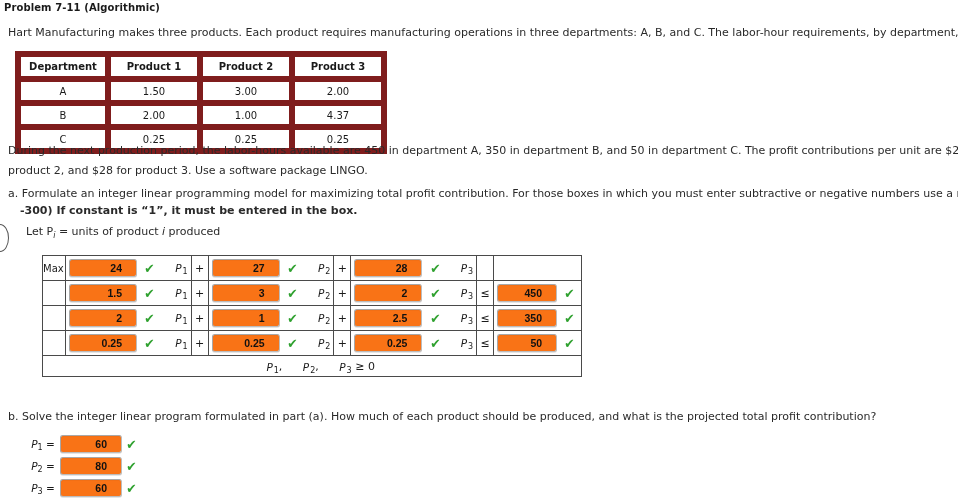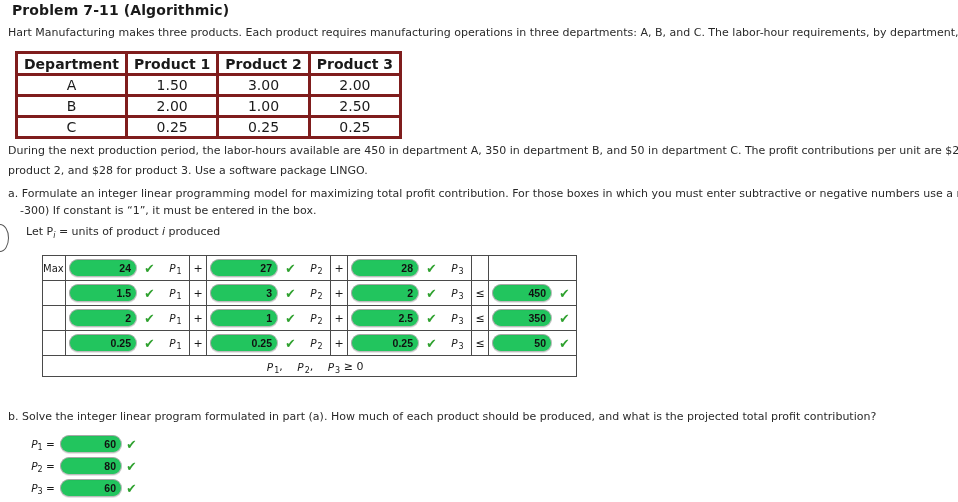--- a/index.html
+++ b/index.html
@@ -14,23 +14,23 @@
     overflow: hidden;
     font-family: "DejaVu Sans", "Liberation Sans", sans-serif;
     font-size: 11px;
     color: #1a1a1a;
     -webkit-font-smoothing: antialiased;
   }
 
   
   .page-title {
     position: absolute;
-    left: 12px;
+    left: 4px;
     top: 2px;
-    font-size: 14px;
+    font-size: 10px;
     font-weight: bold;
     color: #1a1a1a;
     letter-spacing: 0.1px;
   }
   .intro-text {
     position: absolute;
     left: 8px;
     top: 26px;
     width: 980px;
     font-size: 11px;
@@ -60,22 +60,22 @@
   .dept-table {
     position: absolute;
     left: 15px;
     top: 51px;
     border-collapse: collapse;
     border: 1.5px solid #2b2b2b;
     background: #fff;
   }
   .dept-table th,
   .dept-table td {
-    border: 3px solid #7f1d1d;
-    font-size: 14px;
+    border: 6px solid #7f1d1d;
+    font-size: 10px;
     text-align: center;
     height: 18px;
     padding: 0 6px;
     color: #1a1a1a;
     white-space: nowrap;
   }
   .dept-table th {
     font-weight: bold;
     height: 19px;
   }
@@ -130,25 +130,25 @@
 
   
   .ibox {
     display: inline-block;
     box-sizing: border-box;
     height: 18px;
     line-height: 16px;
     border: 1px solid #bcbcbc;
     border-top-color: #a8a8a8;
     border-left-color: #a8a8a8;
-    border-radius: 9px;
-    background: #22c55e;
+    border-radius: 3px;
+    background: #f97316;
     box-shadow: 0 1px 0 rgba(0,0,0,0.10), inset 0 1px 1px rgba(0,0,0,0.03);
     text-align: right;
-    padding: 0 5px 0 4px;
+    padding: 0 14px 0 4px;
     font-size: 10.5px;
     font-weight: bold;
     color: #111;
     vertical-align: middle;
   }
   .ibox.w-term { width: 68px; }
   .ibox.w-rhs  { width: 60px; }
   .ibox.w-ans  { width: 62px; }
 
   .chk {
@@ -160,21 +160,21 @@
     vertical-align: middle;
     margin: 0 3px 0 4px;
     transform: scaleX(0.95);
   }
 
   .pvar {
     display: inline-block;
     font-style: italic;
     font-size: 10.5px;
     vertical-align: middle;
-    margin-left: 11px;
+    margin-left: 17px;
     color: #1a1a1a;
     text-align: center;
   }
   .pvar sub {
     font-style: normal;
     font-size: 8px;
     vertical-align: baseline;
     position: relative;
     bottom: -2px;
     padding-left: 1px;
@@ -228,36 +228,36 @@
     <tr>
       <td class="c-dept">A</td>
       <td class="c-p">1.50</td>
       <td class="c-p">3.00</td>
       <td class="c-p">2.00</td>
     </tr>
     <tr>
       <td class="c-dept">B</td>
       <td class="c-p">2.00</td>
       <td class="c-p">1.00</td>
-      <td class="c-p">2.50</td>
+      <td class="c-p">4.37</td>
     </tr>
     <tr>
       <td class="c-dept">C</td>
       <td class="c-p">0.25</td>
       <td class="c-p">0.25</td>
       <td class="c-p">0.25</td>
     </tr>
   </tbody>
 </table>
 
 <div class="para-block" style="left:8px; top:142px; width:990px; white-space:nowrap;">During the next production period, the labor-hours available are 450 in department A, 350 in department B, and 50 in department C. The profit contributions per unit are $24 for product 1, $27 fo</div>
 <div class="para-block" style="left:8px; top:162px; width:700px; white-space:nowrap;">product 2, and $28 for product 3. Use a software package LINGO.</div>
 
 <div class="para-block" style="left:8px; top:185px; width:940px; white-space:nowrap;">a. Formulate an integer linear programming model for maximizing total profit contribution. For those boxes in which you must enter subtractive or negative numbers use a minus sign. (Example:</div>
-<div class="para-block" style="left:20px; top:202px; width:700px; white-space:nowrap;">-300) If constant is “1”, it must be entered in the box.</div>
+<div class="para-block" style="left:20px; top:202px; width:700px; white-space:nowrap;font-weight:bold;">-300) If constant is “1”, it must be entered in the box.</div>
 
 <div class="edge-artifact"></div>
 
 <div class="let-line"><span>Let P</span><sub style="font-style:italic;font-size:8px;">i</sub><span> = units of product </span><i>i</i><span> produced</span></div>
 
 <table class="model-table">
   <tbody>
 
     <tr>
       <td class="lbl">Max</td>

